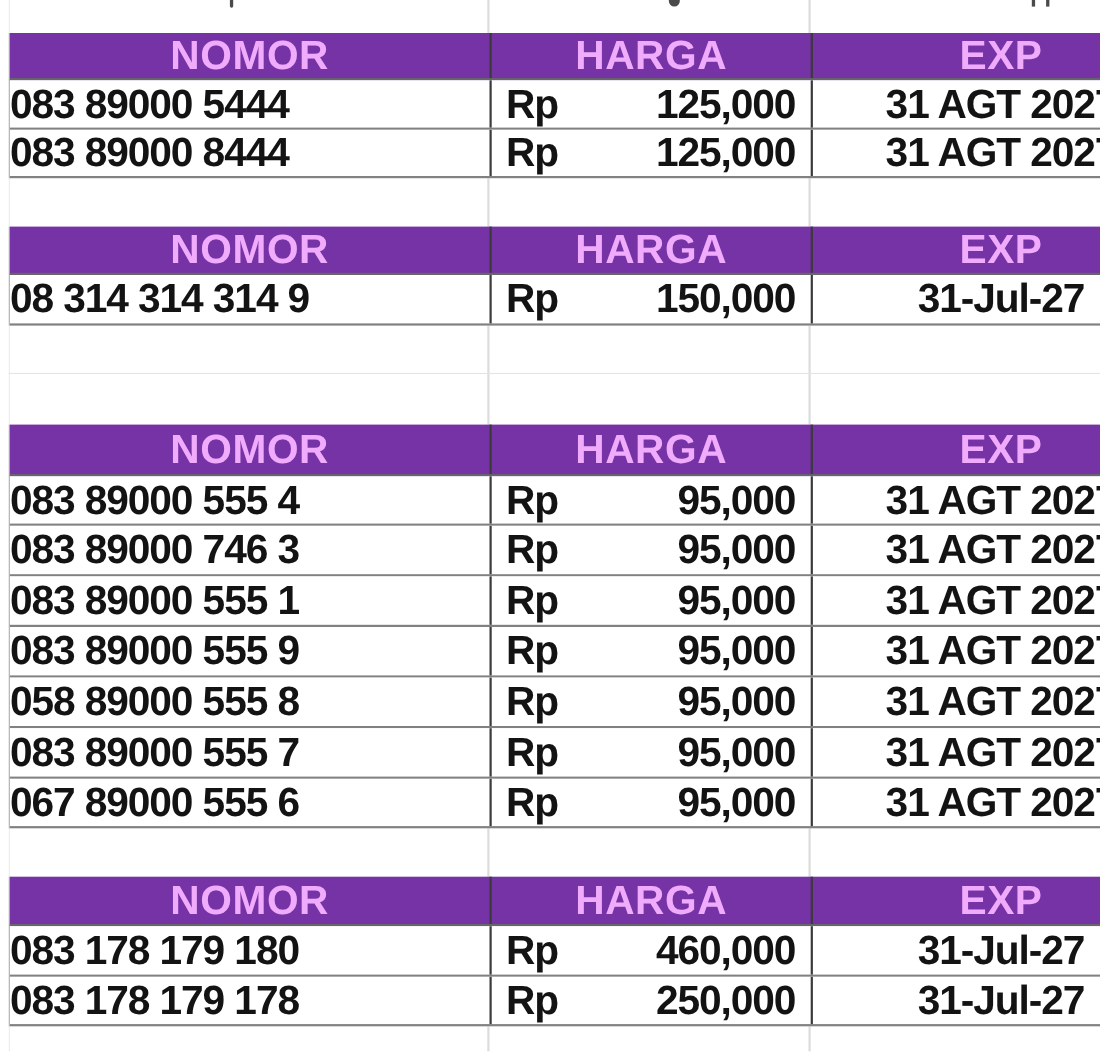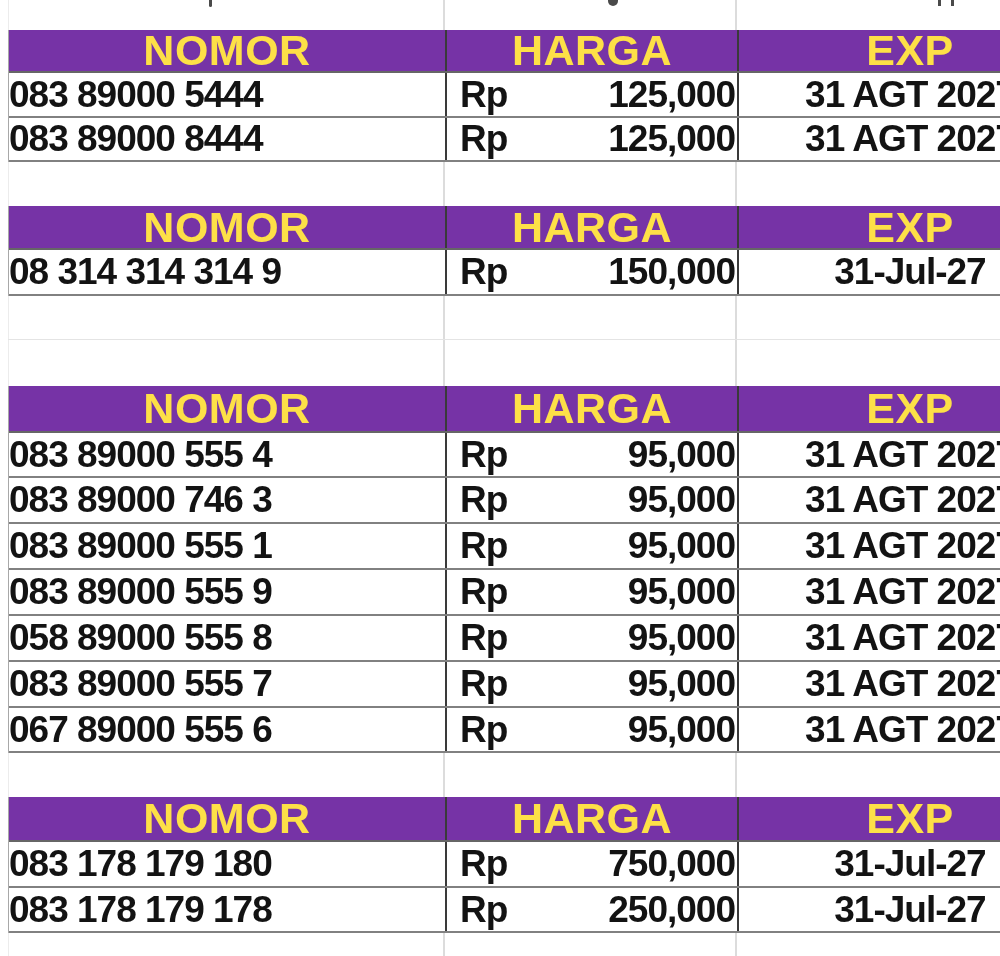--- a/index.html
+++ b/index.html
@@ -12,24 +12,24 @@
   .hline{position:absolute;left:8px;right:0;height:1px;background:#e4e4e4;}
   
   .artifact{position:absolute;background:#4a4a4a;}
   
   .sec{position:absolute;left:8px;width:1072px;background:#fff;border-left:1px solid #a8a8a8;
        font-weight:700;color:#131313;font-size:37px;letter-spacing:-1px;}
   .tr{display:flex;box-sizing:border-box;border-bottom:2px solid #818181;background:#fff;}
   .tr.th{background:#7633A6;border-bottom:2px solid #666;}
   .td{display:flex;align-items:center;box-sizing:border-box;overflow:visible;white-space:nowrap;}
   .c1{width:436px;justify-content:flex-start;}
-  .c2{width:292px;justify-content:space-between;padding:0 2px 0 13px;}
+  .c2{width:292px;justify-content:space-between;padding:0 14px 0 13px;}
   .c3{width:344px;justify-content:center;}
   .c2,.c3{border-left:2px solid #3a3a3a;}
-  .th .td{color:#fde047;font-size:43px;letter-spacing:.5px;justify-content:center;padding:0;}
+  .th .td{color:#f0abfc;font-size:37px;letter-spacing:.5px;justify-content:center;padding:0;}
 </style>
 </head>
 <body>
 
 <div class="sheet">
 
   <div class="vline l" style="left:8px"></div>
   <div class="vline" style="left:443px"></div>
   <div class="vline" style="left:735px"></div>
   <div class="hline" style="top:339px"></div>
@@ -188,21 +188,21 @@
       <div class="td c1">NOMOR</div>
       <div class="td c2">HARGA</div>
       <div class="td c3">EXP</div>
     </div>
     <div class="tr" style="height:46px">
       <div class="td c1">
           <span>083 178 179 180</span>
         </div>
       <div class="td c2">
           <span>Rp</span>
-          <span>750,000</span>
+          <span>460,000</span>
         </div>
       <div class="td c3">
           <span>31-Jul-27</span>
         </div>
     </div>
     <div class="tr" style="height:45px">
       <div class="td c1">
           <span>083 178 179 178</span>
         </div>
       <div class="td c2">

